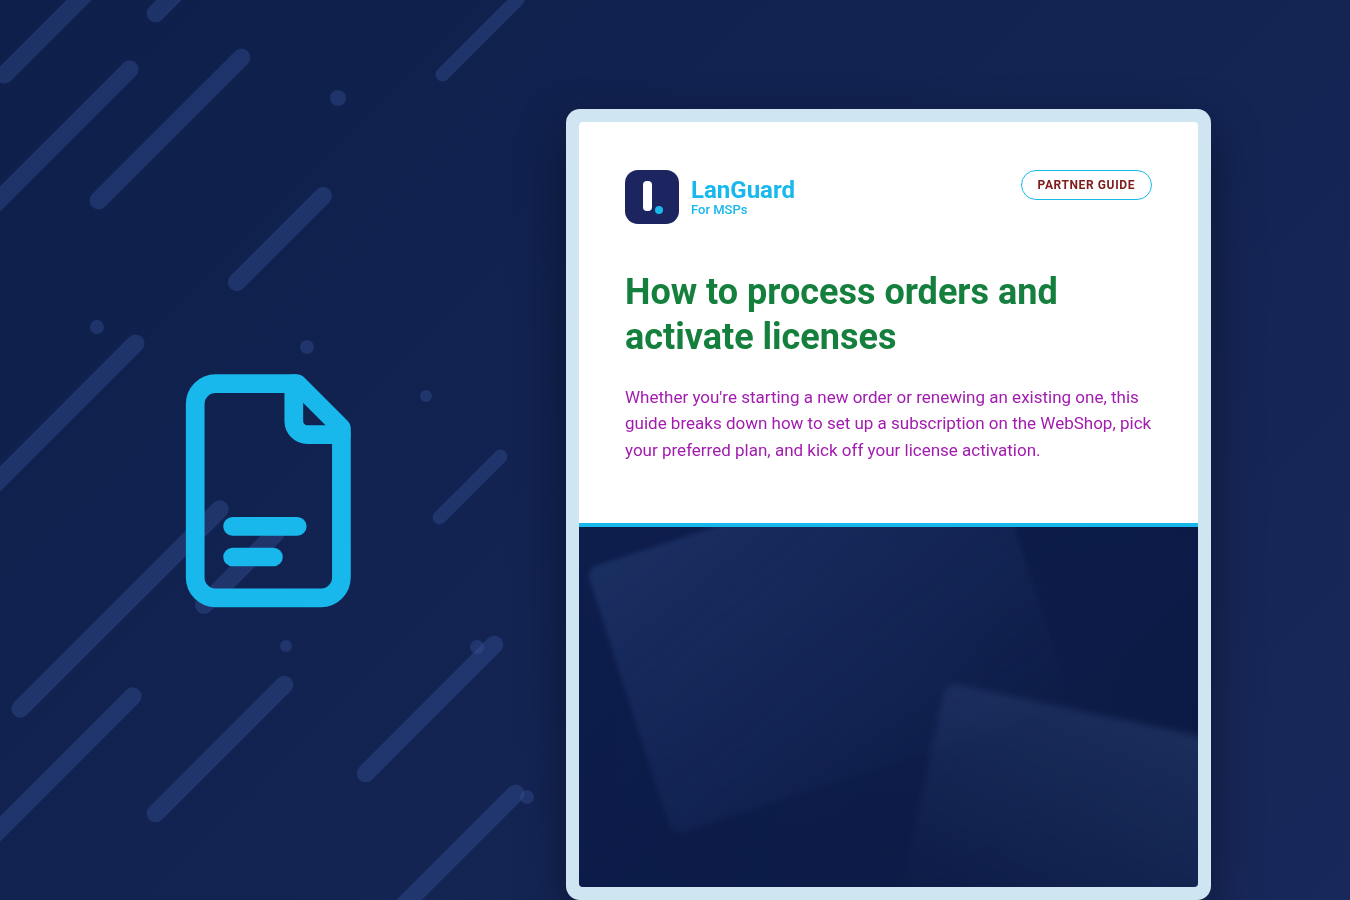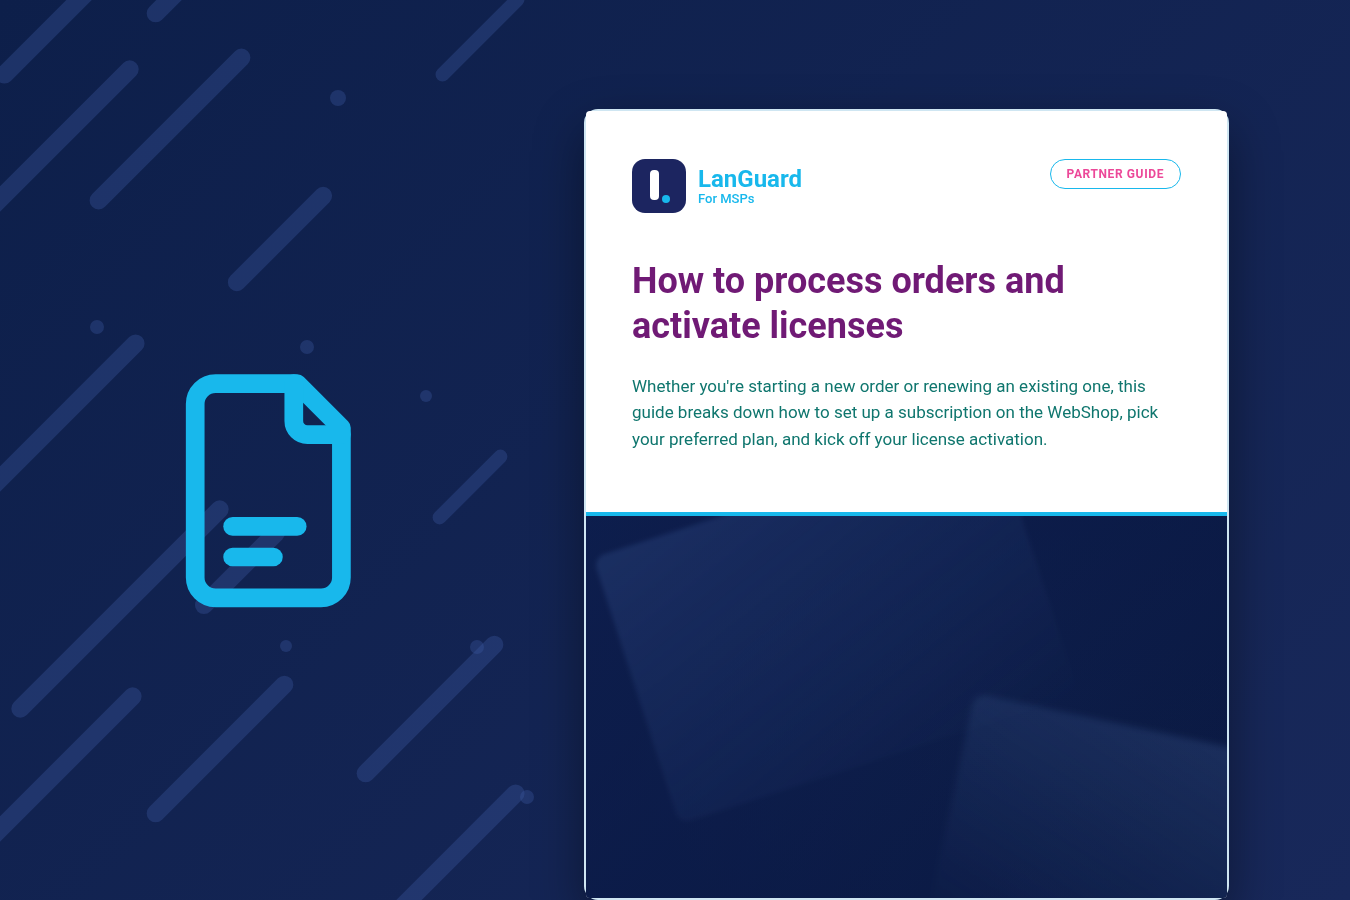--- a/index.html
+++ b/index.html
@@ -35,27 +35,27 @@
     position: absolute;
     left: 185px;
     top: 370px;
     width: 170px;
     height: 290px;
     color: #18b8ec;
   }
 
   .page {
     position: absolute;
-    left: 584px;
+    left: 566px;
     top: 109px;
     width: 645px;
     height: 791px;
     background: #cfe6f2;
     border-radius: 14px;
-    padding: 2px;
+    padding: 13px;
     box-shadow: 0 20px 50px rgba(0,0,0,0.4);
   }
   .page-inner {
     width: 100%;
     height: 100%;
     background: #ffffff;
     border-radius: 4px;
     overflow: hidden;
     display: flex;
     flex-direction: column;
@@ -108,39 +108,39 @@
     line-height: 1.05;
   }
   .logo-text .line2 {
     font-size: 13px;
     font-weight: 500;
     color: #18b8ec;
     line-height: 1.05;
   }
   .badge {
     border: 1.5px solid #18b8ec;
-    color: #ec4899;
+    color: #7f1d1d;
     font-size: 12px;
     font-weight: 700;
     letter-spacing: 0.6px;
     padding: 7px 16px;
     border-radius: 999px;
     white-space: nowrap;
   }
   .title {
     font-size: 36px;
     font-weight: 700;
-    color: #701a75;
+    color: #15803d;
     line-height: 1.25;
     margin-bottom: 24px;
     max-width: 480px;
   }
   .intro {
     font-size: 17px;
-    color: #0f766e;
+    color: #a21caf;
     line-height: 1.55;
     max-width: 530px;
   }
 
   .divider {
     height: 4px;
     background: #18b8ec;
     flex: 0 0 auto;
   }
   .photo {

